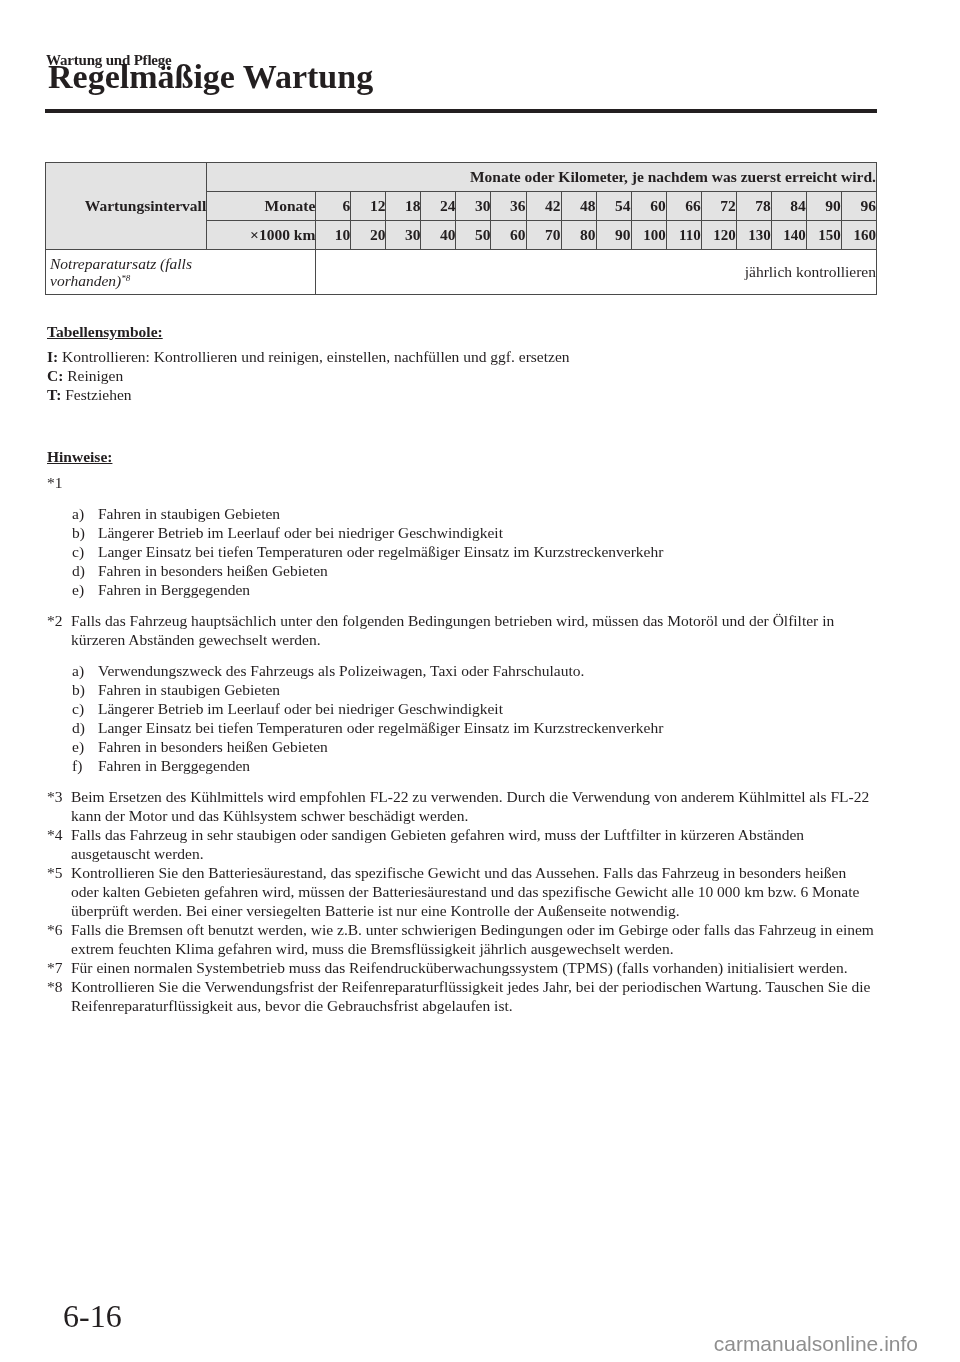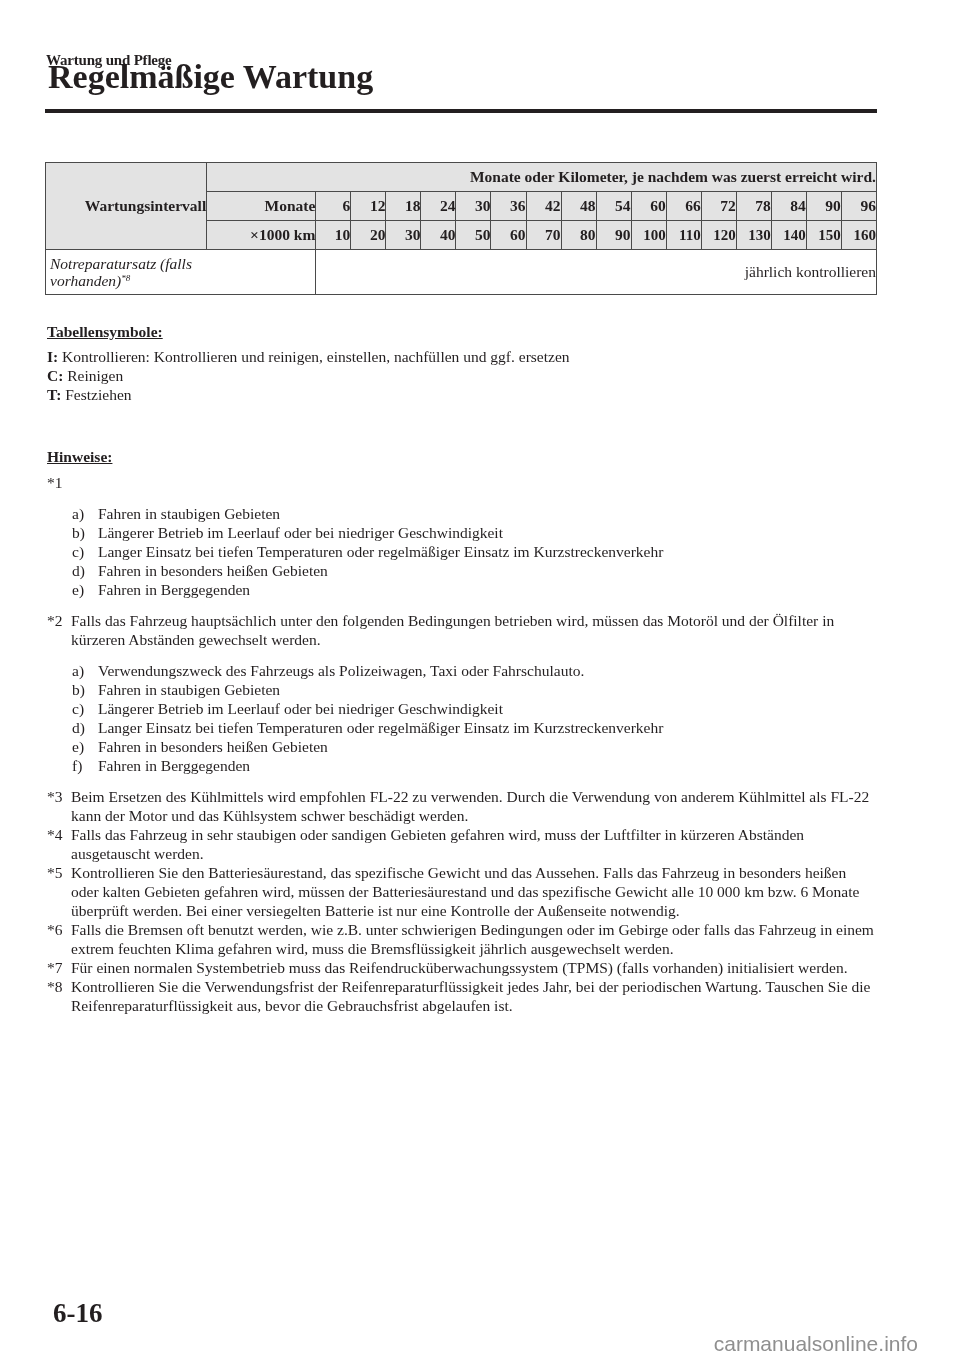--- a/index.html
+++ b/index.html
@@ -39,22 +39,22 @@
     .block { position: absolute; left: 47px; width: 830px; font-size: 15.5px; line-height: 19px; }
     .heading-u { font-weight: bold; text-decoration: underline; display: block; }
     .sym-row b { font-weight: bold; }
     .note { display: flex; }
     .note .mark { width: 24px; flex: none; }
     .note .txt { flex: 1; }
     .sublist { margin-left: 25px; }
     .sub { display: flex; }
     .sub .letter { width: 26px; flex: none; }
     .page-number {
-      position: absolute; left: 53px; top: 1298px;
-      font-size: 27px; font-weight: bold;
+      position: absolute; left: 63px; top: 1298px;
+      font-size: 32px; font-weight: normal;
     }
     .watermark {
       position: absolute; right: 42px; top: 1332px;
       font-family: "Liberation Sans", "DejaVu Sans", sans-serif;
       font-size: 21px; color: #8f8f8f;
     }
   </style>
 </head>
 <body>
 

